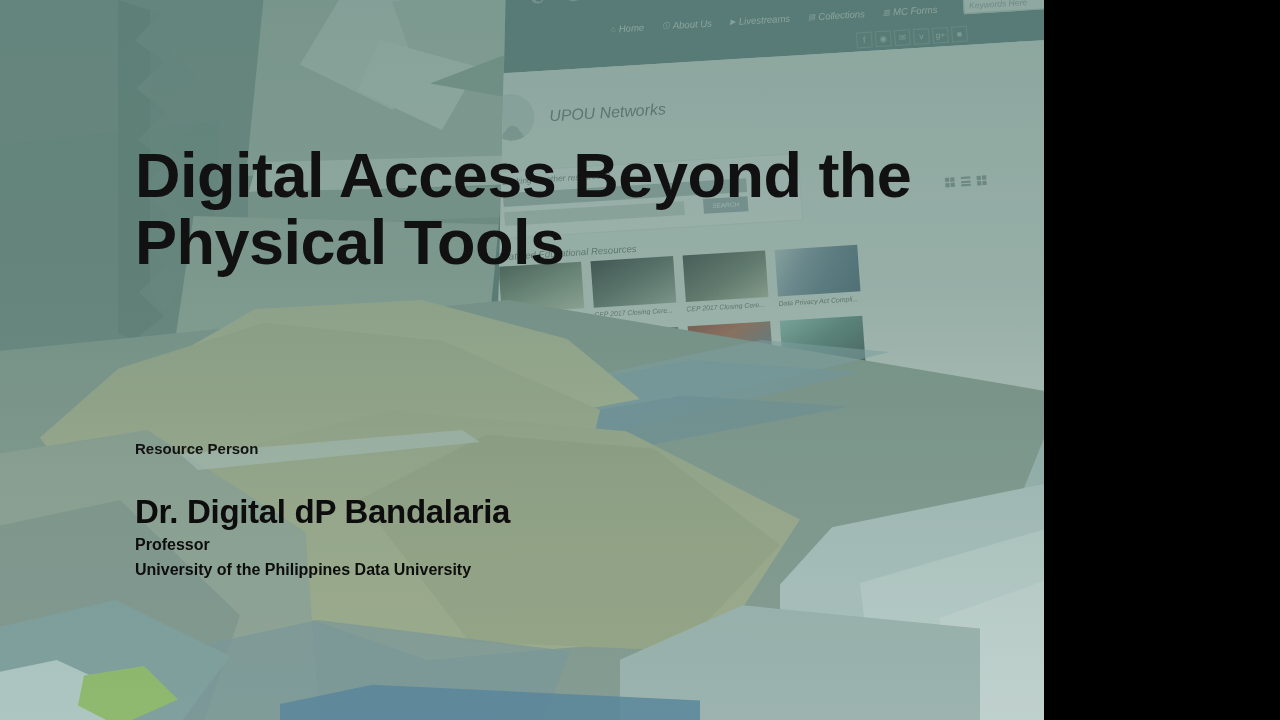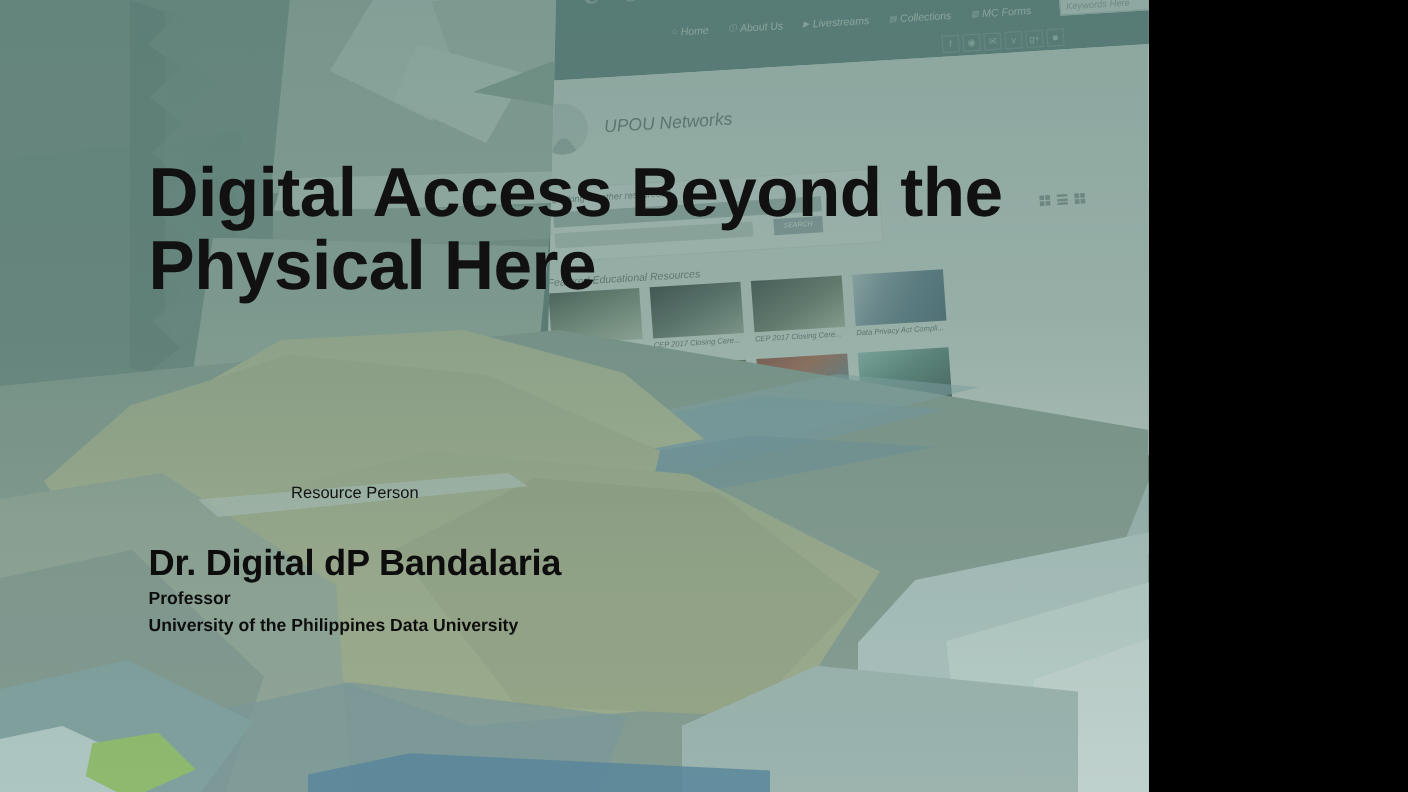--- a/index.html
+++ b/index.html
@@ -213,21 +213,21 @@
   }
 
   
   .title {
     position:absolute; left:135px; top:142px;
     width:920px;
     font-size:63px; line-height:1.06; font-weight:700;
     color:#111; letter-spacing:-0.5px;
   }
   .subblock { position:absolute; left:135px; top:440px; }
-  .role-label { font-size:15px; font-weight:400; color:#121212;text-align:center; }
+  .role-label { font-size:15px; font-weight:700; color:#121212; }
   .speaker { margin-top:38px; font-size:33px; font-weight:700; color:#0d0d0d; line-height:1.05; letter-spacing:-0.3px; }
   .affil { margin-top:5px; font-size:16px; font-weight:700; color:#0d0d0d; line-height:1.28; }
 </style>
 </head>
 <body>
 
 <div id="slide">
 
   <div class="bg">
     <div class="bg-base"></div>
@@ -411,21 +411,21 @@
     <div class="poly p-bl-a"></div>
     <div class="poly p-bl-b"></div>
     <div class="poly p-bl-green"></div>
 
     <div class="bg-wash"></div>
     <div class="bg-wash2"></div>
   </div>
 
   <div class="title">
     <div>Digital Access Beyond the</div>
-    <div>Physical Here</div>
+    <div>Physical Tools</div>
   </div>
 
   <div class="subblock">
     <div class="role-label">Resource Person</div>
     <div class="speaker">Dr. Digital dP Bandalaria</div>
     <div class="affil">Professor</div>
     <div class="affil">University of the Philippines Data University</div>
   </div>
 
 </div>

